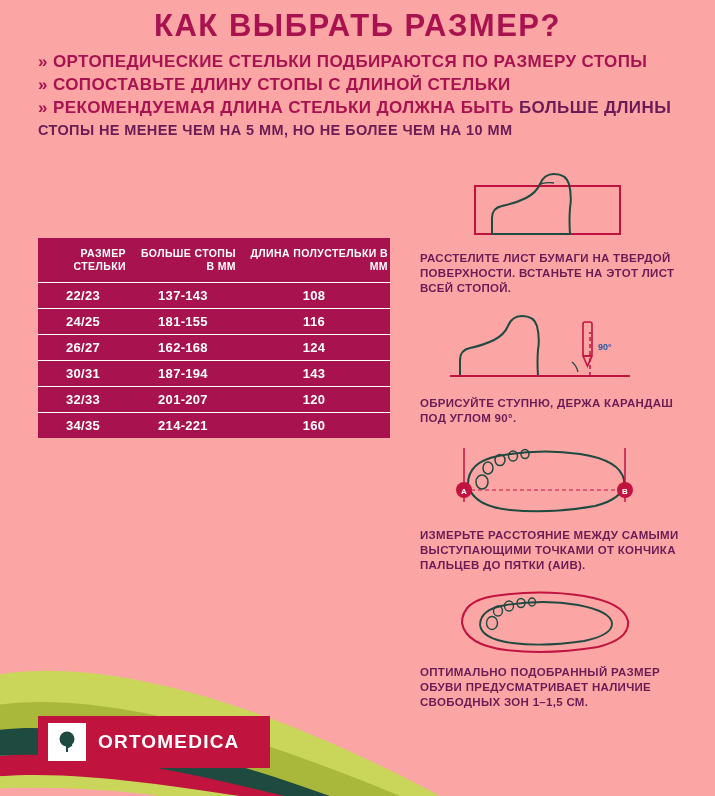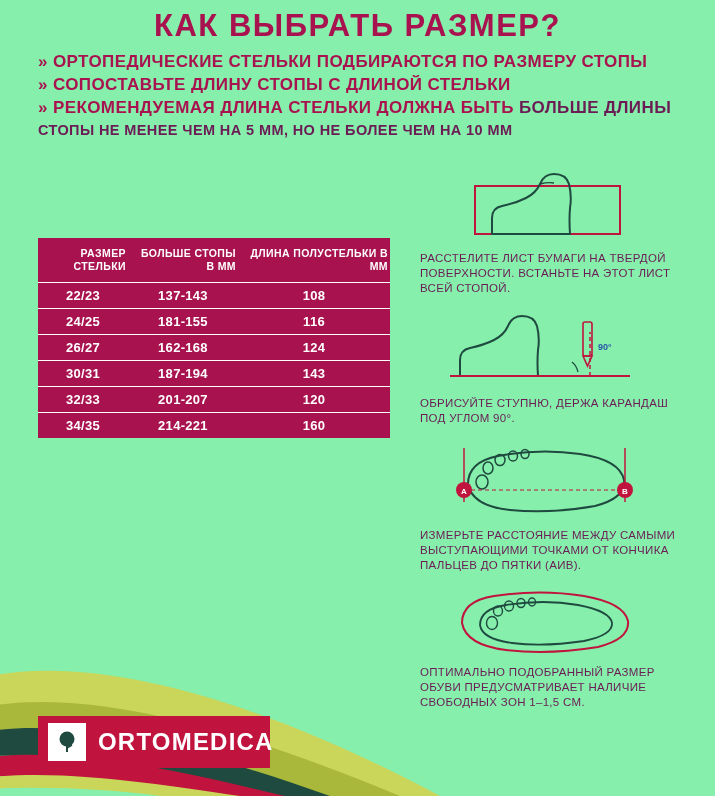--- a/index.html
+++ b/index.html
@@ -5,21 +5,21 @@
   * { box-sizing: border-box; margin: 0; padding: 0; }
   html, body {
     width: 715px; height: 796px;
     background: #ffffff;
     font-family: "Liberation Sans", sans-serif;
     overflow: hidden;
   }
   .page {
     position: relative;
     width: 715px; height: 796px;
-    background: #86efac;
+    background: #fca5a5;
   }
 
   
   .title {
     position: absolute;
     top: 8px; left: 0; width: 715px;
     text-align: center;
     font-size: 31px;
     font-weight: bold;
     letter-spacing: 1.5px;
@@ -87,21 +87,21 @@
     width: 262px;
   }
   .step { margin-bottom: 14px; }
   .step-art {
     width: 255px;
     display: block;
   }
   .step-text {
     margin-top: 8px;
     font-size: 11.5px;
-    font-weight: normal;
+    font-weight: bold;
     letter-spacing: 0.3px;
     line-height: 15px;
     color: #6b1c55;
   }
 
   
   .bottom {
     position: absolute;
     left: 0; bottom: 0;
     width: 715px; height: 215px;
@@ -119,21 +119,21 @@
   .logo-mark {
     width: 38px; height: 38px;
     background: #ffffff;
     display: flex;
     align-items: center;
     justify-content: center;
     flex: none;
   }
   .logo-text {
     color: #ffffff;
-    font-size: 24px;
+    font-size: 19px;
     font-weight: bold;
     letter-spacing: 1.2px;
     margin-left: 12px;
   }
 </style>
 </head>
 <body>
 
 <div class="page">
 

